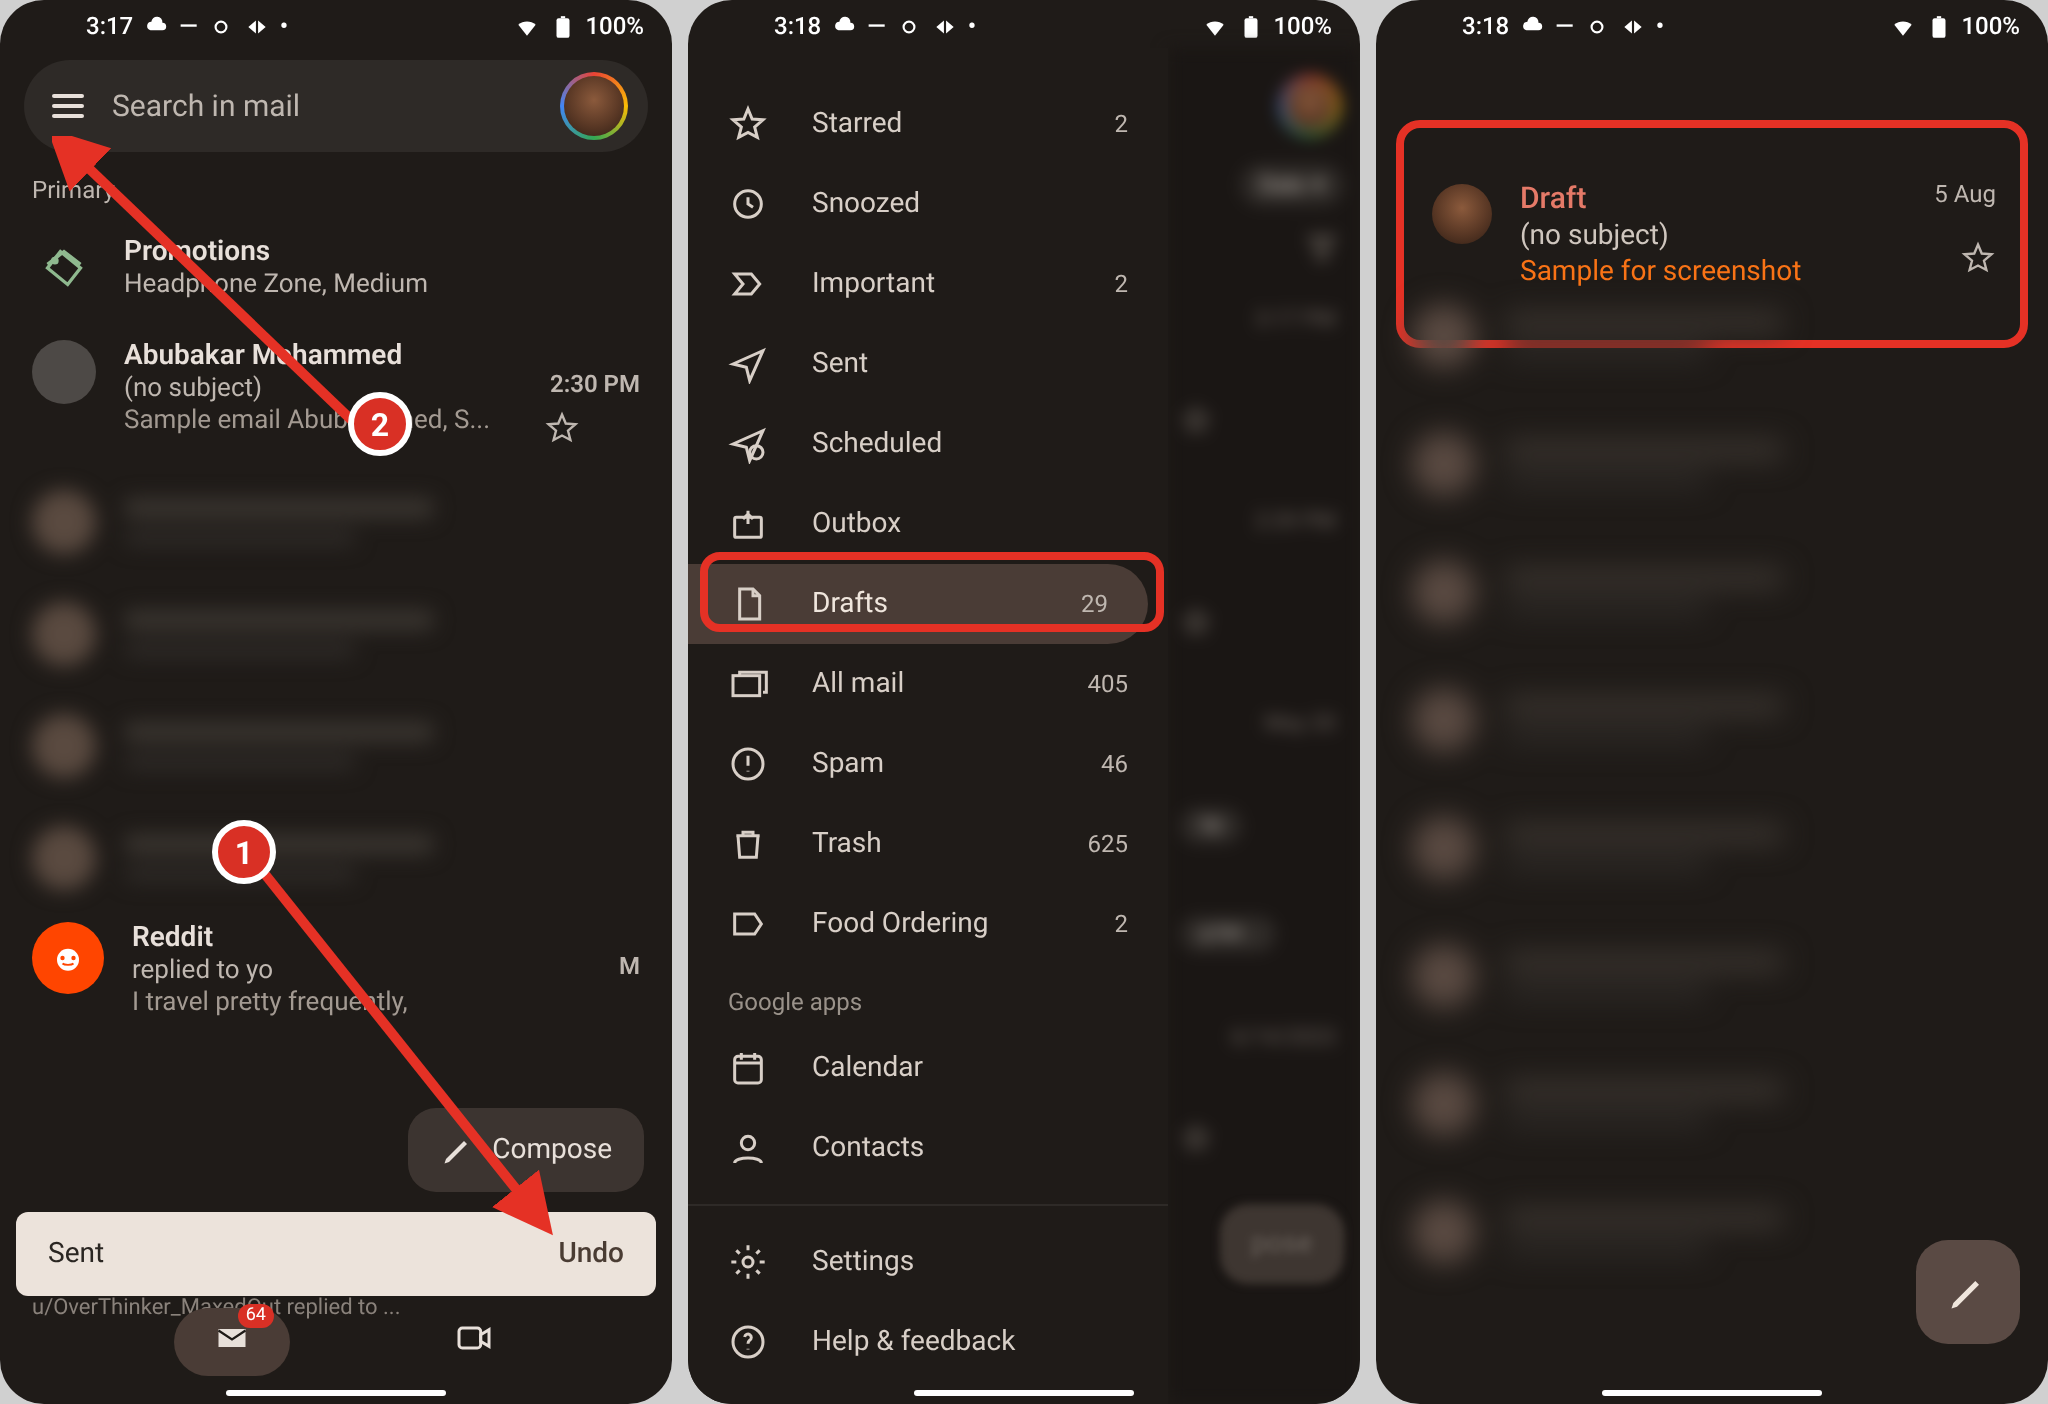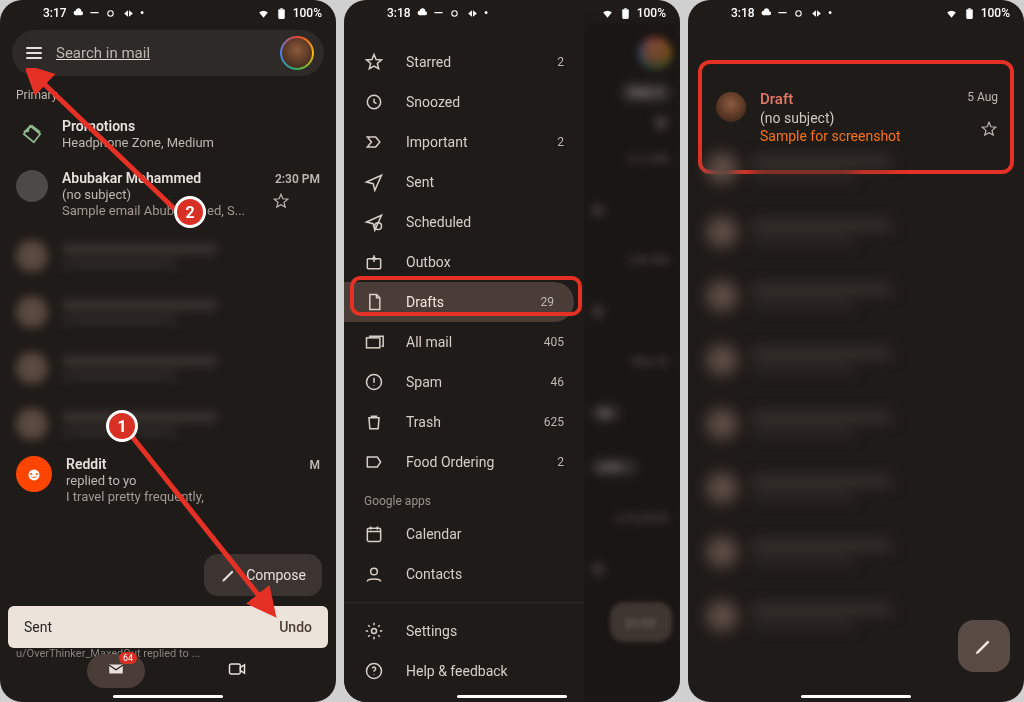--- a/index.html
+++ b/index.html
@@ -35,21 +35,20 @@
   .statusbar svg { width: 13px; height: 13px; fill: #fff; }
   .searchbar {
     margin: 6px 12px 0;
     background: #2e2a27;
     border-radius: 30px;
     height: 46px;
     display: flex;
     align-items: center;
     padding: 0 10px 0 14px;
     gap: 14px;
-    text-decoration: underline;
   }
   .hamburger { display: flex; flex-direction: column; gap: 3px; }
   .hamburger span { width: 16px; height: 2px; background: #e8e0da; border-radius: 1px; }
   .search-text { flex: 1; color: #bfb7b0; font-size: 15px; }
   .avatar-small {
     width: 32px; height: 32px; border-radius: 50%;
     background: radial-gradient(circle at 50% 40%, #8b5a3c 0%, #5a3825 55%, #2e1d14 100%);
     border: 2px solid transparent;
     background-clip: padding-box;
     position: relative;
@@ -57,21 +56,21 @@
   .avatar-ring { position:relative; width:34px; height:34px; border-radius:50%; padding:2px; background: conic-gradient(#ea4335, #fbbc05, #34a853, #4285f4, #ea4335); }
   .avatar-ring .avatar-small { width:30px; height:30px; border:0; }
   .section-label { font-size: 12px; color: #bfb7b0; padding: 12px 16px 6px; }
   .row { display: flex; align-items: flex-start; padding: 10px 16px; gap: 14px; position: relative; }
   .row .icon-slot { width: 32px; height: 32px; display:flex; align-items:center; justify-content:center; }
   .row .icon-slot svg { width: 22px; height: 22px; stroke:#8fb98f; fill:none; stroke-width:1.8;}
   .row .body { flex: 1; min-width:0; }
   .row .title { font-size: 14px; font-weight: 600; color:#e8e0da; }
   .row .sub { font-size: 13px; color:#bfb7b0; margin-top:1px; white-space:nowrap; overflow:hidden; text-overflow:ellipsis; }
   .row .snippet { font-size: 13px; color:#a39a92; margin-top:1px; white-space:nowrap; overflow:hidden; text-overflow:ellipsis; }
-  .row .meta { font-size: 12px; color:#bfb7b0; font-weight:600; text-align:right; min-width:48px; margin-top:2px;}
+  .row .meta { font-size: 12px; color:#bfb7b0; font-weight:600; text-align:right; min-width:48px; margin-top:15px;}
   .star-outline { width:18px; height:18px; margin-top:6px; }
   .star-outline svg { width:18px; height:18px; fill:none; stroke:#bfb7b0; stroke-width:1.6;}
   .avatar-grey { width:32px; height:32px; border-radius:50%; background:#4d4946; }
   .avatar-orange { width:36px; height:36px; border-radius:50%; background:#ff4500; display:flex; align-items:center; justify-content:center;}
   .avatar-orange svg{ width:22px; height:22px; fill:#fff; }
   .blur-row { display:flex; align-items:center; padding:12px 16px; gap:14px; filter: blur(5px); }
   .blur-row .circ { width:32px; height:32px; border-radius:50%; background:#5a4a40; }
   .blur-row .lines { flex:1; }
   .blur-row .line1 { height:10px; width:60%; background:#3a3530; border-radius:4px; margin-bottom:6px;}
   .blur-row .line2 { height:8px; width:45%; background:#2e2a27; border-radius:4px;}

